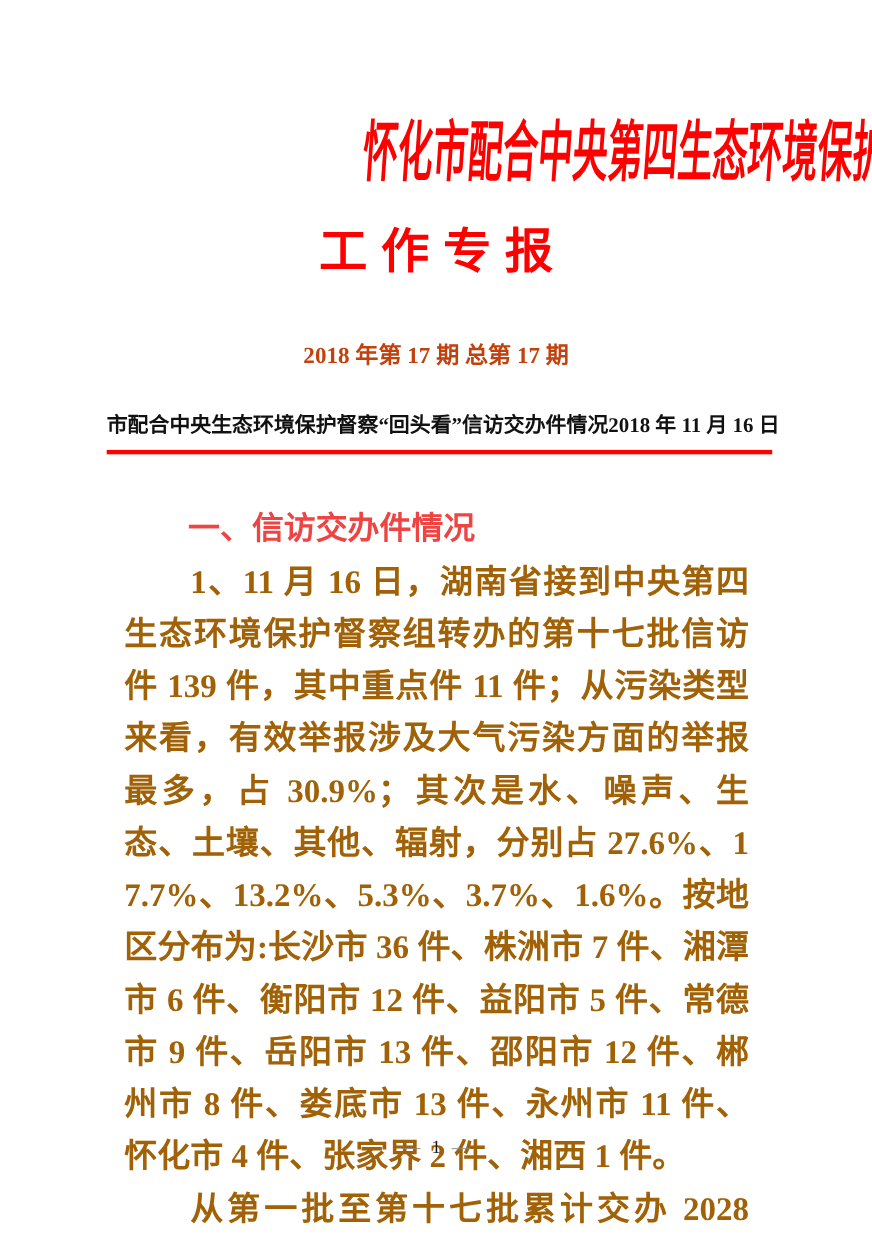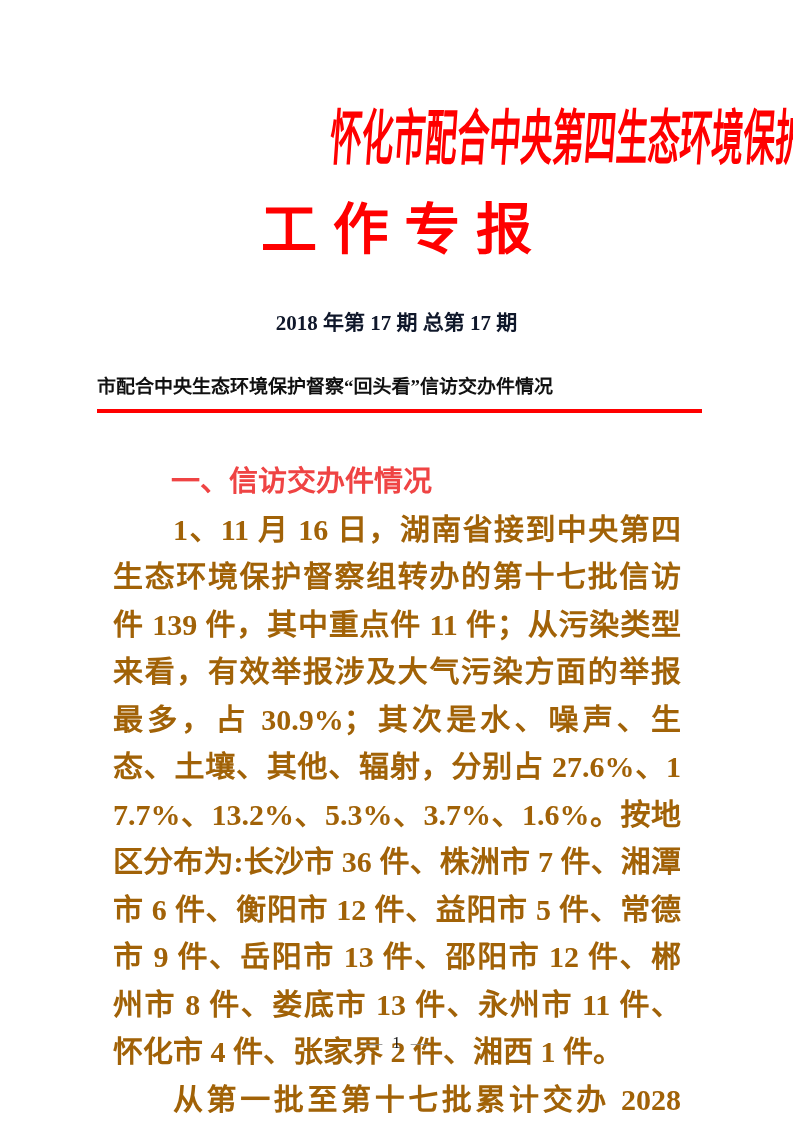--- a/index.html
+++ b/index.html
@@ -35,40 +35,40 @@
     display: inline-block;
     transform: translateX(34px) skewX(-4deg) scaleX(0.53);
     transform-origin: 50% 50%;
   }
   .doc-title-2 {
     position: absolute;
     top: 199px;
     left: 0;
     width: 100%;
     text-align: center;
-    font-size: 56px;
+    font-size: 44px;
     line-height: 62px;
     font-weight: 700;
     letter-spacing: 0.28em;
     padding-left: 0.28em;
     box-sizing: border-box;
     color: #ff0000;
     white-space: nowrap;
   }
 
   
   .issue-line {
     position: absolute;
     top: 306px;
     left: 0;
     width: 100%;
     text-align: center;
     font-size: 21px;
     font-weight: 700;
-    color: #0f172a;
+    color: #c2410c;
   }
 
   
   .masthead-row {
     position: absolute;
     top: 371px;
     left: 97px;
     width: 605px;
     display: flex;
     justify-content: space-between;
@@ -143,20 +143,21 @@
   <div class="doc-title-1">
     <span class="stretch">怀化市配合中央第四生态环境保护督察“回头看”</span>
   </div>
 
   <div class="doc-title-2">工作专报</div>
 
   <div class="issue-line">2018 年第 17 期 总第 17 期</div>
 
   <div class="masthead-row">
     <span>市配合中央生态环境保护督察“回头看”信访交办件情况</span>
+    <span>2018 年 11 月 16 日</span>
   </div>
 
   <div class="red-rule"></div>
 
   <div class="body-block">
     <h2 class="section-heading">一、信访交办件情况</h2>
     <p class="body-para">1、11 月 16 日，湖南省接到中央第四生态环境保护督察组转办的第十七批信访件 139 件，其中重点件 11 件；从污染类型来看，有效举报涉及大气污染方面的举报最多，占 30.9%；其次是水、噪声、生态、土壤、其他、辐射，分别占 27.6%、17.7%、13.2%、5.3%、3.7%、1.6%。按地区分布为:长沙市 36 件、株洲市 7 件、湘潭市 6 件、衡阳市 12 件、益阳市 5 件、常德市 9 件、岳阳市 13 件、邵阳市 12 件、郴州市 8 件、娄底市 13 件、永州市 11 件、怀化市 4 件、张家界 2 件、湘西 1 件。</p>
     <p class="body-para">从第一批至第十七批累计交办 2028 件，其中重</p>
   </div>
 

